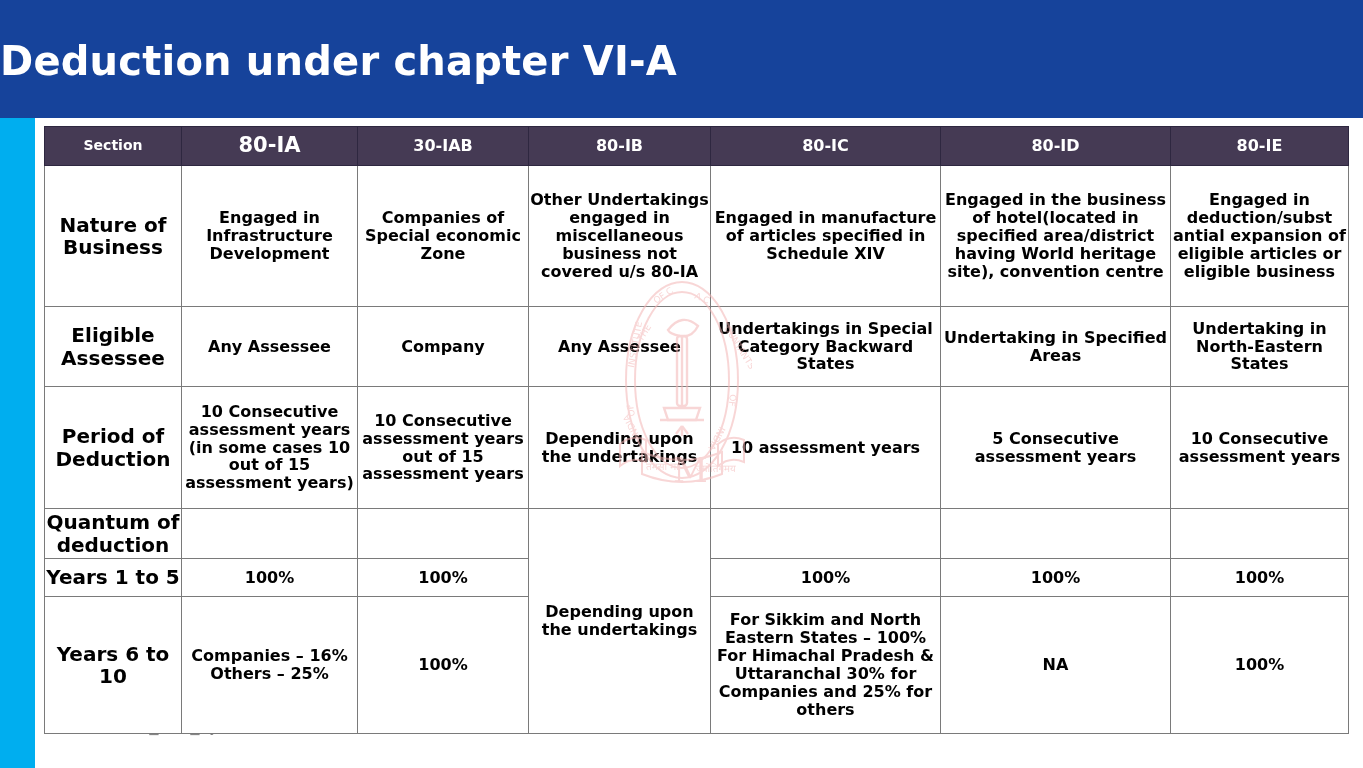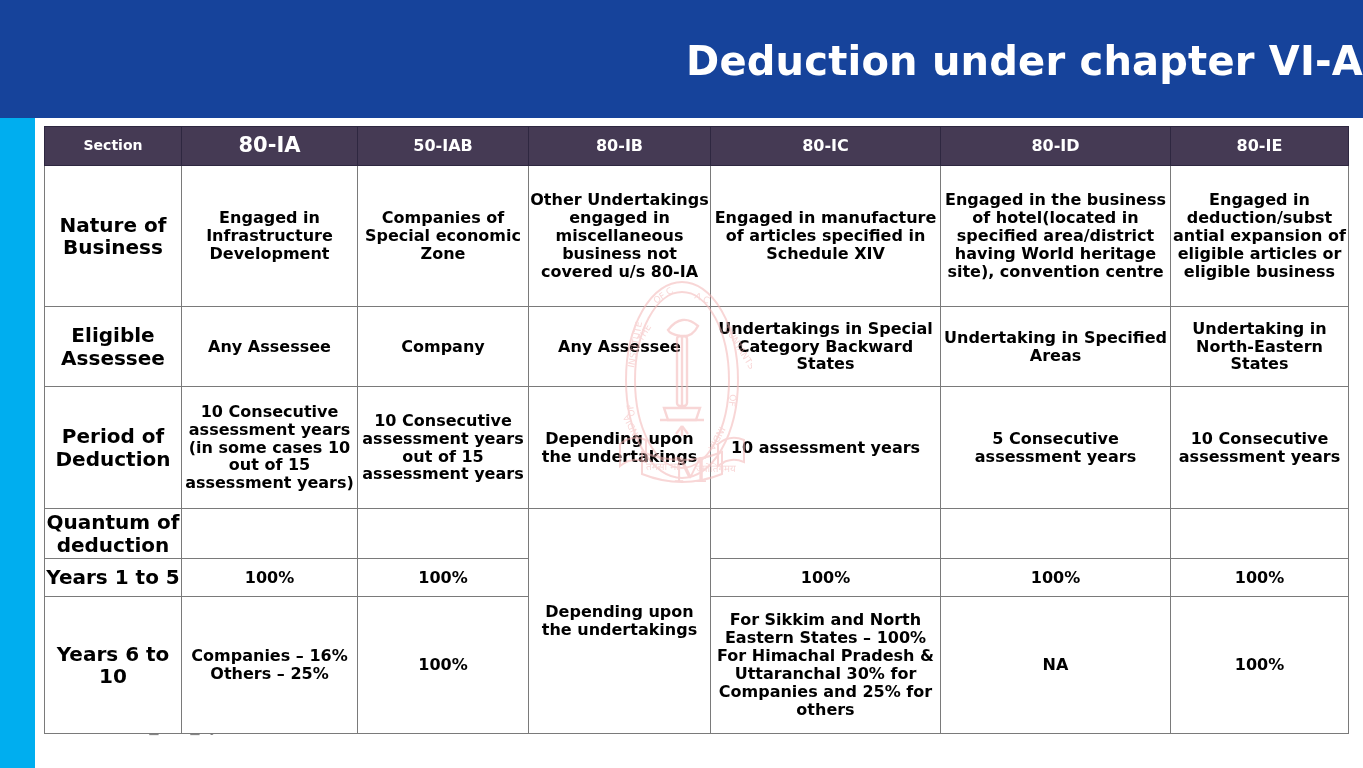--- a/index.html
+++ b/index.html
@@ -21,21 +21,21 @@
     position: absolute;
     left: 0; top: 0;
     width: 1363px;
     height: 118px;
     background: #16439B;
   }
   .title-text {
     position: absolute;
     left: 0; top: 38px;
     width: 1363px;
-    text-align: right;
+    text-align: left;
     color: #ffffff;
     font-size: 40px;
     font-weight: bold;
     letter-spacing: 0.2px;
     line-height: 46px;
     font-family: "DejaVu Sans", sans-serif;
   }
 
   
   .accent-bar {
@@ -198,21 +198,21 @@
         <col class="c2">
         <col class="c3">
         <col class="c4">
         <col class="c5">
         <col class="c6">
     </colgroup>
     <thead>
       <tr>
         <th class="h-section">Section</th>
         <th class="h-big">80-IA</th>
-        <th>50-IAB</th>
+        <th>30-IAB</th>
         <th>80-IB</th>
         <th>80-IC</th>
         <th>80-ID</th>
         <th>80-IE</th>
       </tr>
     </thead>
     <tbody>
 
       <tr class="r-nature">
         <td class="rowhdr">Nature of Business</td>

